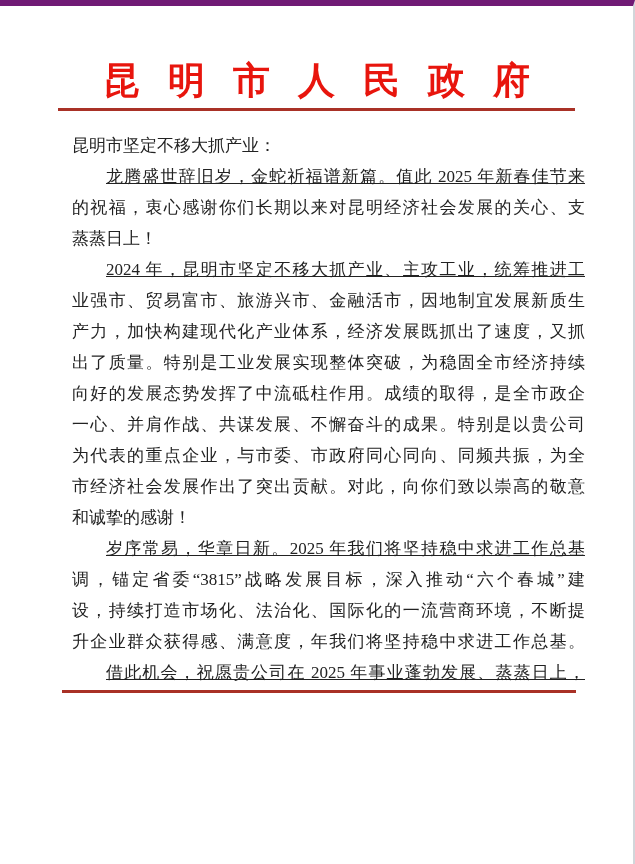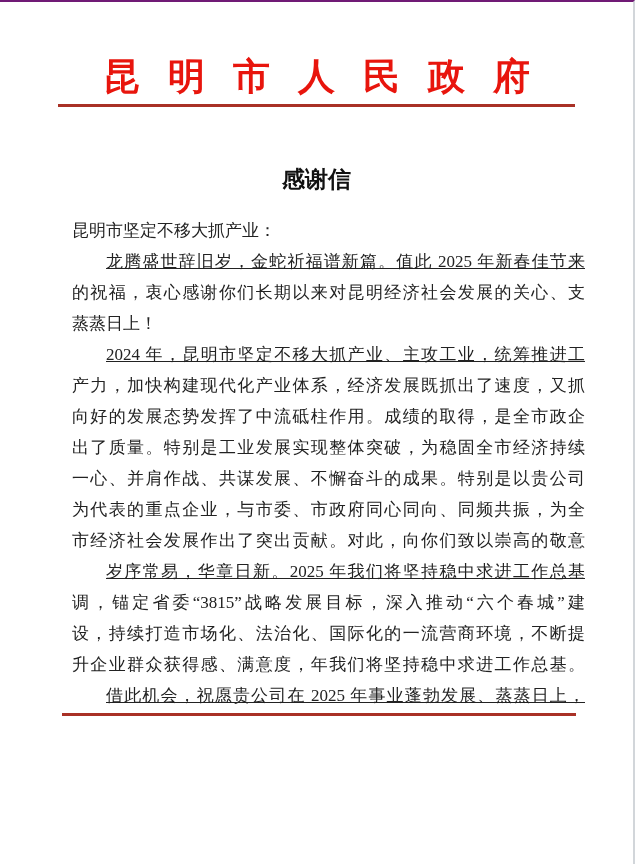--- a/index.html
+++ b/index.html
@@ -6,21 +6,21 @@
     --red-text:#e8150d;
     --red-rule:#a93126;
     --ink:#222222;
   }
   html,body{margin:0;padding:0;background:#ffffff;}
   body{width:635px;height:864px;overflow:hidden;}
   .page{
     box-sizing:border-box;
     width:635px;height:864px;
     background:#ffffff;
-    border-top:2px solid #701a75;
+    border-top:6px solid #701a75;
     border-right:2px solid #d2d6da;
     font-family:"Liberation Serif","DejaVu Serif",serif;
     color:var(--ink);
   }
   .letterhead{
     margin-top:56px;
     font-size:37px;
     font-weight:bold;
     color:var(--red-text);
     text-align:center;
@@ -54,34 +54,35 @@
   .line.indent{text-indent:2em;text-decoration:underline;}
 </style>
 </head>
 <body>
 
 <div class="page">
   <div class="letterhead">昆明市人民政府</div>
 
   <div class="rule rule-top"></div>
 
-  <h1 class="letter-title">感谢信</h1>
 
   <div class="letter-body">
       <div class="line">昆明市坚定不移大抓产业：</div>
       <div class="line fill indent">龙腾盛世辞旧岁，金蛇祈福谱新篇。值此 2025 年新春佳节来</div>
       <div class="line fill">的祝福，衷心感谢你们长期以来对昆明经济社会发展的关心、支</div>
       <div class="line">蒸蒸日上！</div>
       <div class="line fill indent">2024 年，昆明市坚定不移大抓产业、主攻工业，统筹推进工</div>
+      <div class="line fill">业强市、贸易富市、旅游兴市、金融活市，因地制宜发展新质生</div>
       <div class="line fill">产力，加快构建现代化产业体系，经济发展既抓出了速度，又抓</div>
+      <div class="line fill">出了质量。特别是工业发展实现整体突破，为稳固全市经济持续</div>
       <div class="line fill">向好的发展态势发挥了中流砥柱作用。成绩的取得，是全市政企</div>
-      <div class="line fill">出了质量。特别是工业发展实现整体突破，为稳固全市经济持续</div>
       <div class="line fill">一心、并肩作战、共谋发展、不懈奋斗的成果。特别是以贵公司</div>
       <div class="line fill">为代表的重点企业，与市委、市政府同心同向、同频共振，为全</div>
       <div class="line fill">市经济社会发展作出了突出贡献。对此，向你们致以崇高的敬意</div>
+      <div class="line">和诚挚的感谢！</div>
       <div class="line fill indent">岁序常易，华章日新。2025 年我们将坚持稳中求进工作总基</div>
       <div class="line fill">调，锚定省委“3815”战略发展目标，深入推动“六个春城”建</div>
       <div class="line fill">设，持续打造市场化、法治化、国际化的一流营商环境，不断提</div>
       <div class="line fill">升企业群众获得感、满意度，年我们将坚持稳中求进工作总基。</div>
       <div class="line fill indent">借此机会，祝愿贵公司在 2025 年事业蓬勃发展、蒸蒸日上，</div>
     </div>
 
   <div class="rule rule-bottom"></div>
 </div>
 

